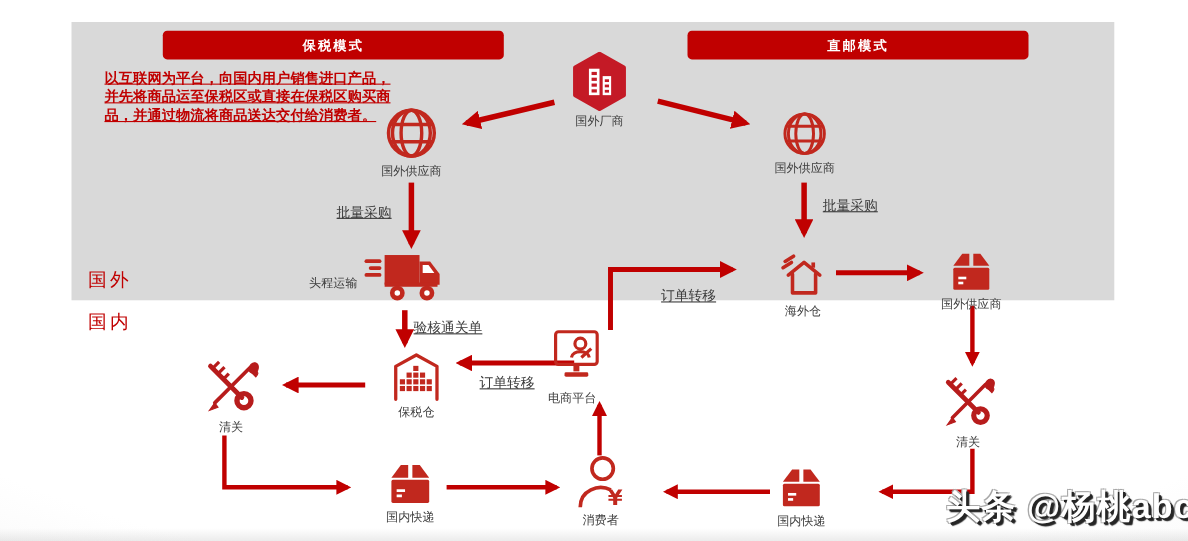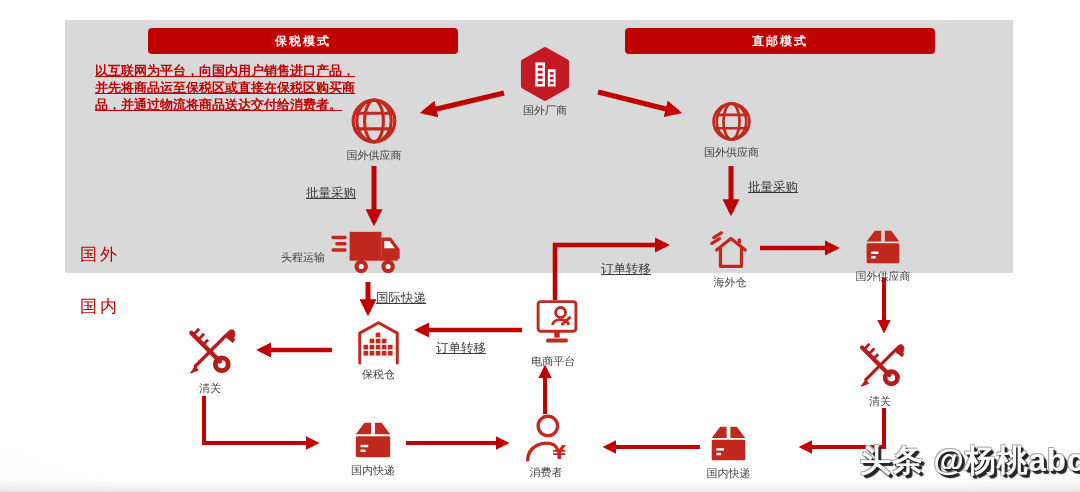--- a/index.html
+++ b/index.html
@@ -57,21 +57,21 @@
       <path d="M204,396 L204,443 L316,443" stroke-width="4" marker-end="url(#ah)"></path>
       <path d="M406,443 L506,443" stroke-width="4" marker-end="url(#ah)"></path>
       <path d="M545,414 L545,368" stroke-width="4" marker-end="url(#ah)"></path>
     </g>
   </svg>
 
   <div class="banner left">保税模式</div>
   <div class="banner right">直邮模式</div>
   <div class="para left">以互联网为平台，向国内用户销售进口产品，并先将商品运至保税区或直接在保税区购买商品，并通过物流将商品送达交付给消费者。</div>
   <div class="region" style="left:80px;top:243px;">国外</div>
-  <div class="region" style="left:80px;top:295px;">国内</div>
+  <div class="region" style="left:80px;top:281px;">国内</div>
 
   <div class="node" style="left:520px;top:47px;width:50px;height:54px;">
     <svg width="50" height="54" viewBox="0 0 52 56">
       <polygon points="26,2 49,15 49,41 26,54 3,41 3,15" fill="#c41a26" stroke="#c41a26" stroke-width="4" stroke-linejoin="round"></polygon>
       <rect x="16" y="16" width="10" height="25" fill="#fff"></rect>
       <rect x="18.5" y="19" width="5" height="3" fill="#c41a26"></rect>
         <rect x="18.5" y="24.5" width="5" height="3" fill="#c41a26"></rect>
       <rect x="18.5" y="30" width="5" height="3" fill="#c41a26"></rect>
         <rect x="18.5" y="35.5" width="5" height="3" fill="#c41a26"></rect>
       <rect x="29" y="23" width="8" height="18" fill="#fff"></rect>
@@ -189,21 +189,21 @@
         <line x1="21" y1="21" x2="26" y2="16" stroke-width="3"></line>
       <circle cx="40" cy="41" r="6.5" fill="none" stroke-width="5"></circle>
       <line x1="45" y1="11" x2="13" y2="43" stroke-width="3.4" stroke-linecap="round"></line>
       <path d="M44,12 C47,3 55,5 53,12 C52,17 46,17 44,12 z" stroke-width="1"></path>
       <path d="M46,14 C52,12 55,15 51,19 z" stroke-width="1"></path>
       <polygon points="13,43 8,50 16,47" stroke-width="1"></polygon>
     </svg>
     <span class="nlabel">清关</span>
   </div>
 
-  <div class="node" style="left:533px;top:298px;width:48px;height:54px;">
+  <div class="node" style="left:500px;top:298px;width:48px;height:54px;">
     <svg width="48" height="54" viewBox="0 0 52 60" fill="none" stroke="#c1281e" stroke-width="3.2">
       <rect x="5" y="4" width="42" height="33" rx="3"></rect>
       <circle cx="30" cy="16" r="5.5"></circle>
       <path d="M21,30 C22,22 38,22 39,30"></path>
       <line x1="31" y1="30" x2="41" y2="21"></line>
       <rect x="23" y="37" width="6" height="7" fill="#c1281e" stroke="none"></rect>
       <rect x="14" y="45" width="24" height="4.5" rx="1.5" fill="#c1281e" stroke="none"></rect>
     </svg>
     <span class="nlabel" style="left:42%;">电商平台</span>
   </div>
@@ -234,19 +234,19 @@
         <polygon points="40,16 31,4 24,4 24,16"></polygon>
       <rect x="4" y="18" width="36" height="22" rx="1.5"></rect>
       <rect x="9" y="27" width="8" height="2.6" fill="#fff"></rect>
         <rect x="9" y="32" width="5" height="2.6" fill="#fff"></rect>
     </svg>
     <span class="nlabel">国内快递</span>
   </div>
 
   <span class="elabel" style="left:306px;top:185px;">批量采购</span>
   <span class="elabel" style="left:748px;top:179px;">批量采购</span>
-  <span class="elabel" style="left:376px;top:290px;">国际快递</span>
+  <span class="elabel" style="left:376px;top:290px;">验核通关单</span>
   <span class="elabel" style="left:601px;top:261px;">订单转移</span>
   <span class="elabel" style="left:436px;top:340px;">订单转移</span>
 
   <div class="watermark">头条 @杨桃abc</div>
 
 </div>
 
 </body></html>

